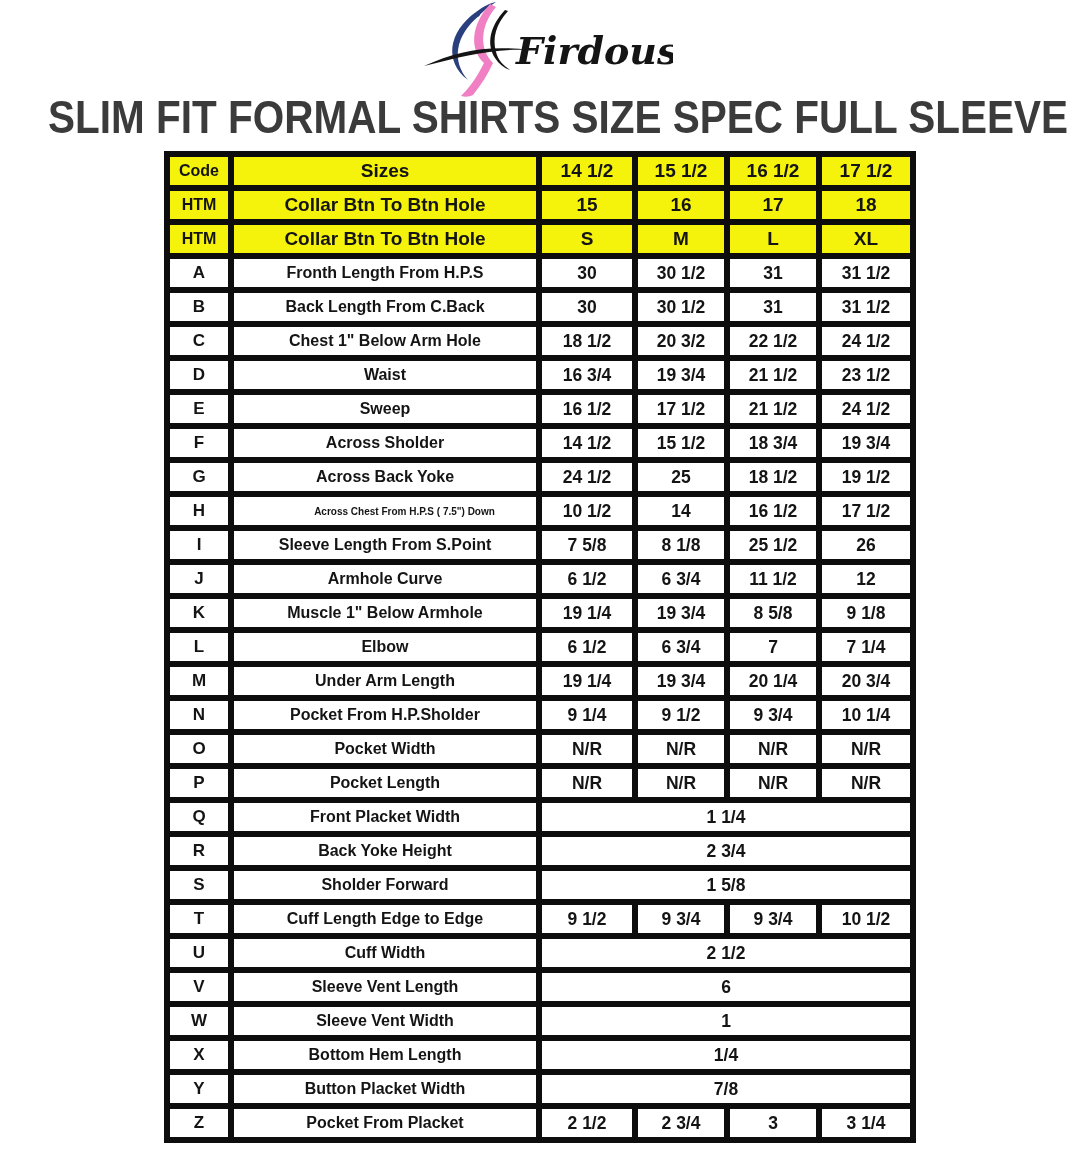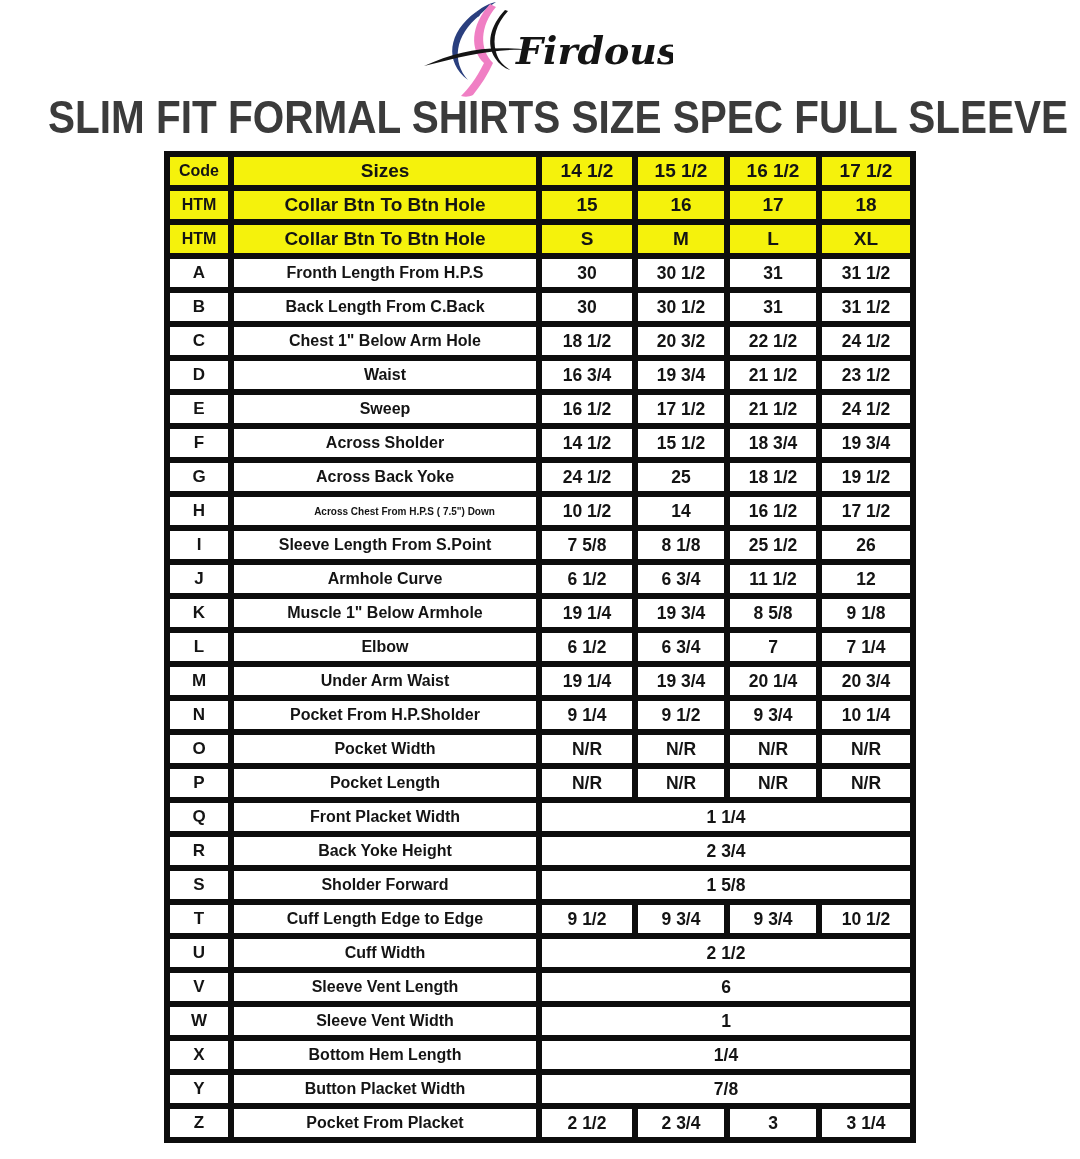--- a/index.html
+++ b/index.html
@@ -200,21 +200,21 @@
       <tr>
         <td class="code">L</td>
         <td class="label">Elbow</td>
         <td class="value">6 1/2</td>
         <td class="value">6 3/4</td>
         <td class="value">7</td>
         <td class="value">7 1/4</td>
       </tr>
       <tr>
         <td class="code">M</td>
-        <td class="label">Under Arm Waist</td>
+        <td class="label">Under Arm Length</td>
         <td class="value">19 1/4</td>
         <td class="value">19 3/4</td>
         <td class="value">20 1/4</td>
         <td class="value">20 3/4</td>
       </tr>
       <tr>
         <td class="code">N</td>
         <td class="label">Pocket From H.P.Sholder</td>
         <td class="value">9 1/4</td>
         <td class="value">9 1/2</td>

